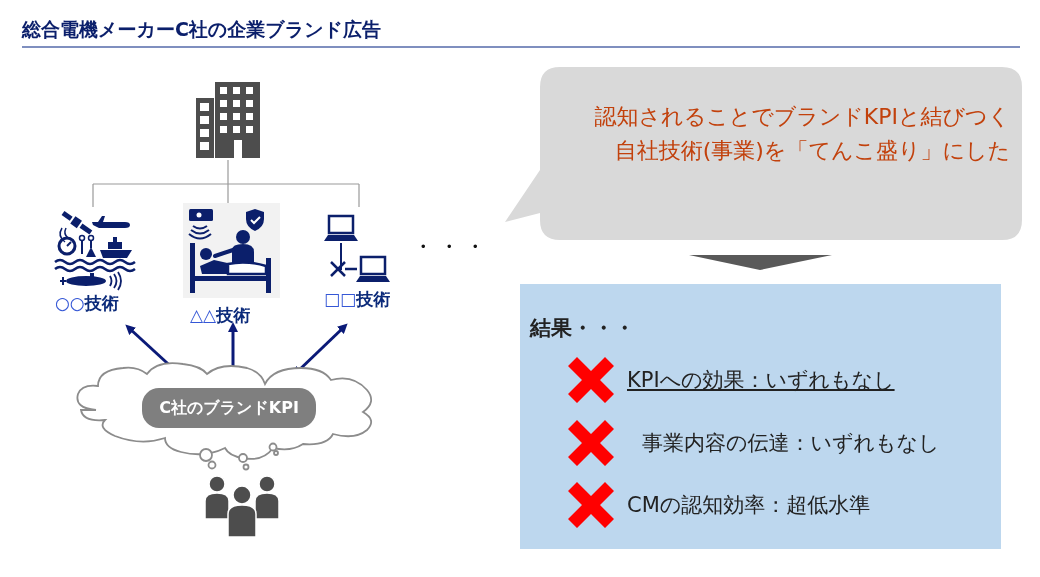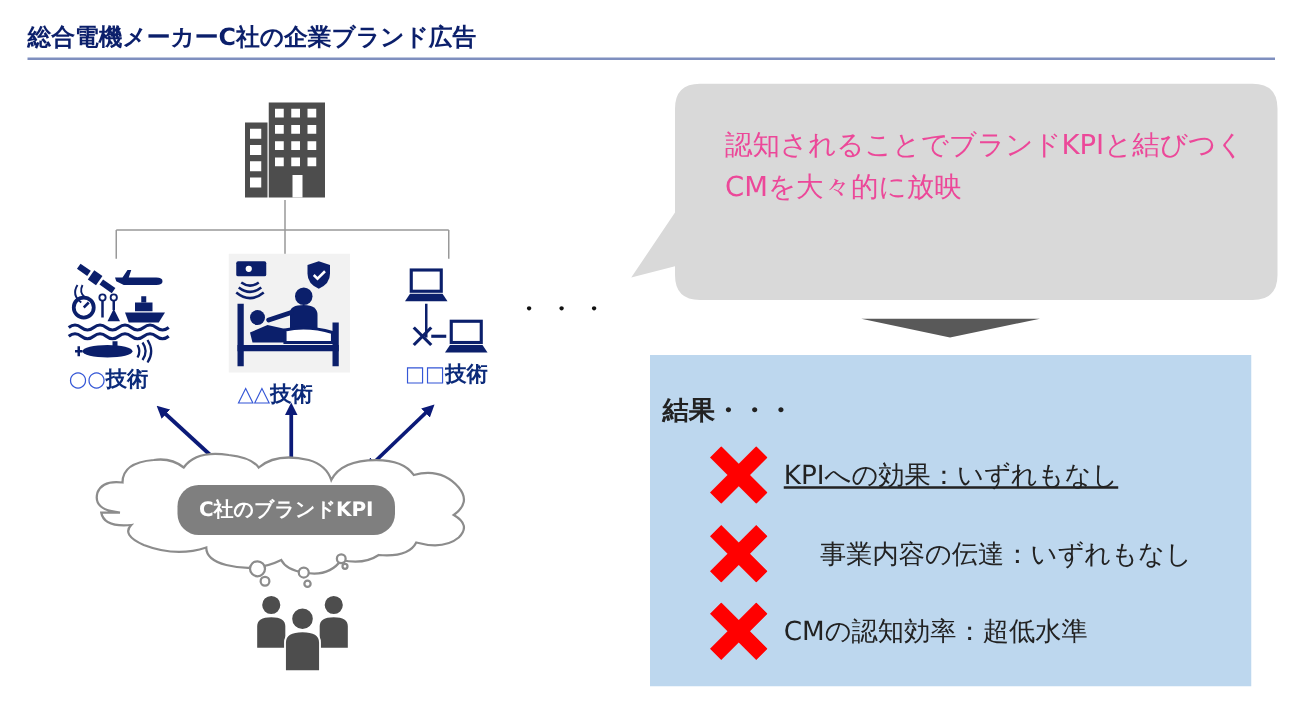--- a/index.html
+++ b/index.html
@@ -4,21 +4,21 @@
 <style>
   html, body { margin:0; padding:0; }
   body { width:1040px; height:577px; background:#ffffff; position:relative; overflow:hidden;
          font-family:"DejaVu Sans", "Liberation Sans", sans-serif; }
   .abs { position:absolute; }
   #title { left:22px; top:17px; font-size:19px; font-weight:bold; color:#0b1f6b; letter-spacing:0px; white-space:nowrap; }
   #title-rule { left:22px; top:46px; width:998px; height:2px; background:#7f8fbf; }
   svg.layer { position:absolute; left:0; top:0; }
   .tech-label { font-size:17px; font-weight:bold; color:#0b2a7a; white-space:nowrap;text-align:right; }
   .tech-label .sym { color:#3557d6; font-weight:normal; }
-  #bubble-text { left:580px; top:100px; width:455px; text-align:left; font-size:22px; line-height:34px; color:#ec4899; }
+  #bubble-text { left:555px; top:100px; width:455px; text-align:right; font-size:22px; line-height:34px; color:#c2410c; }
   #result-box { left:520px; top:284px; width:481px; height:265px; background:#bdd7ee; }
   #result-heading { left:530px; top:314px; font-size:21px; color:#222;font-weight:bold; }
   .result-text { font-size:21px; color:#222; white-space:nowrap; }
   #kpi-label { left:142px; top:388px; width:174px; height:40px; background:#7f7f7f; border-radius:17px;
                color:#fff; font-weight:bold; font-size:16px; line-height:40px; text-align:center; }
   #dots { left:412px; top:232px; font-size:22px; letter-spacing:4px; color:#111; }
 </style>
 </head>
 <body>
 
@@ -179,38 +179,38 @@
 <div class="abs tech-label" style="left:324px; top:288px;">
   <span class="sym">□□</span><span>技術</span>
 </div>
 
 <div id="dots" class="abs">・・・</div>
 
 <div id="kpi-label" class="abs">C社のブランドKPI</div>
 
 <div id="bubble-text" class="abs">
   <div>認知されることでブランドKPIと結びつく</div>
-  <div>CMを大々的に放映</div>
+  <div>自社技術(事業)を「てんこ盛り」にした</div>
 </div>
 
 <div id="result-box" class="abs"></div>
 <div id="result-heading" class="abs">結果・・・</div>
 
 <div class="abs" style="left:568px; top:357px;">
   <svg width="46" height="46" viewBox="0 0 46 46">
     <path d="M0 9 L9 0 L23 14 L37 0 L46 9 L32 23 L46 37 L37 46 L23 32 L9 46 L0 37 L14 23 Z" fill="#ff0000"></path>
   </svg>
 </div>
 <div class="abs result-text" style="left:627px; top:366px;text-decoration:underline;">KPIへの効果：いずれもなし</div>
 
 <div class="abs" style="left:568px; top:420px;">
   <svg width="46" height="46" viewBox="0 0 46 46">
     <path d="M0 9 L9 0 L23 14 L37 0 L46 9 L32 23 L46 37 L37 46 L23 32 L9 46 L0 37 L14 23 Z" fill="#ff0000"></path>
   </svg>
 </div>
-<div class="abs result-text" style="left:656px; top:429px;">事業内容の伝達：いずれもなし</div>
+<div class="abs result-text" style="left:642px; top:429px;">事業内容の伝達：いずれもなし</div>
 
 <div class="abs" style="left:568px; top:482px;">
   <svg width="46" height="46" viewBox="0 0 46 46">
     <path d="M0 9 L9 0 L23 14 L37 0 L46 9 L32 23 L46 37 L37 46 L23 32 L9 46 L0 37 L14 23 Z" fill="#ff0000"></path>
   </svg>
 </div>
 <div class="abs result-text" style="left:627px; top:491px;">CMの認知効率：超低水準</div>
 
 </body></html>

